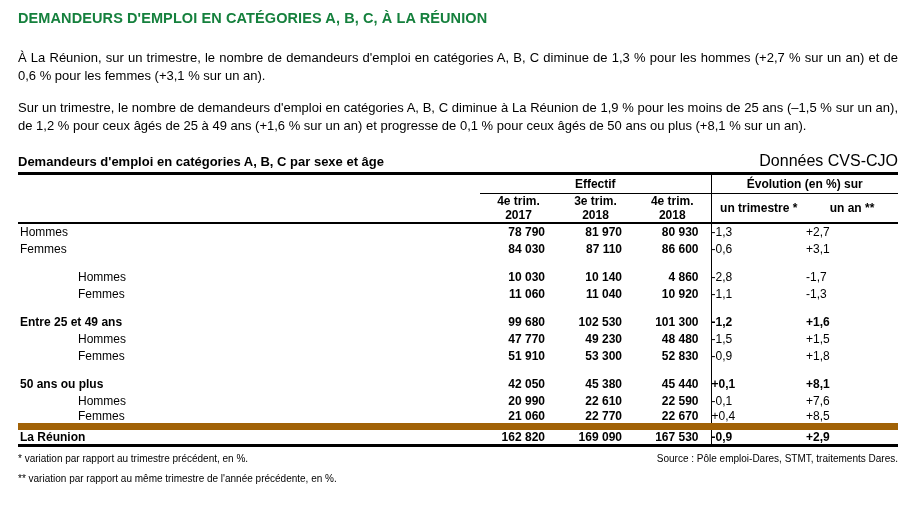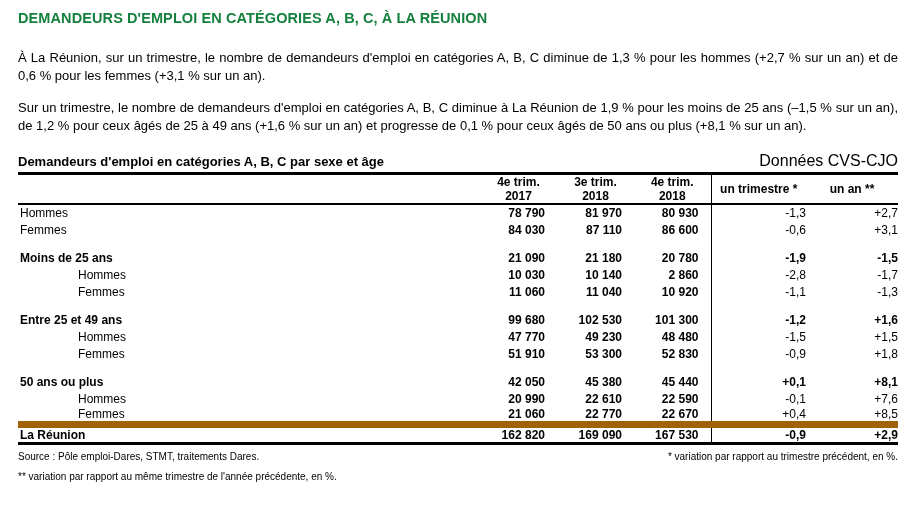--- a/index.html
+++ b/index.html
@@ -58,21 +58,21 @@
   th.group-head { border-bottom: 1px solid #000; text-align: center; }
   tr.cols-row th { height: 18px; border-bottom: 2px solid #000; vertical-align: middle; text-align: center; line-height: 14px; }
   th.evo-head { vertical-align: middle; }
 
   .sep { border-left: 1px solid #000; }
 
   tbody td { height: 17px; vertical-align: middle; padding: 0; }
   td.label { padding-left: 2px; white-space: nowrap; }
   tr.row-sub td.label { padding-left: 60px; }
   td.num { text-align: right; padding-right: 12px; white-space: nowrap; font-weight: bold; }
-  td.evo { text-align: right; white-space: nowrap; margin-left: 16px; }
+  td.evo { text-align: left; white-space: nowrap; margin-left: 16px; }
   td.bold { font-weight: bold; }
   tr.row-group td, tr.row-total td { font-weight: bold; }
   tr.spacer td { height: 11px; }
   tr.row-total td { border-top: 7px solid #a16207; height: 18px; }
 
   .footnotes { width: 880px; font-size: 10px; margin-top: 6px; }
   .footnote-line1 { display: flex; justify-content: space-between; }
   .footnote-line2 { margin-top: 9px; }
 </style>
 </head>
@@ -93,20 +93,25 @@
   <table class="main">
     <colgroup>
       <col class="c-label">
         <col class="c-n1">
         <col class="c-n2">
         <col class="c-n3">
         <col class="c-e1">
         <col class="c-e2">
     </colgroup>
     <thead>
+      <tr class="group-row">
+        <th></th>
+        <th class="group-head" colspan="3">Effectif</th>
+        <th class="group-head sep" colspan="2">Évolution (en %) sur</th>
+      </tr>
       <tr class="cols-row">
         <th></th>
         <th>
           <div>4e trim.</div>
           <div>2017</div>
         </th>
         <th>
           <div>3e trim.</div>
           <div>2018</div>
         </th>
@@ -132,33 +137,25 @@
         <td class="num">84 030</td>
         <td class="num">87 110</td>
         <td class="num bold">86 600</td>
         <td class="evo sep">-0,6</td>
         <td class="evo">+3,1</td>
       </tr>
       <tr class="spacer">
           <td colspan="4"></td>
           <td class="sep" colspan="2"></td>
         </tr>
-      <tr class="row-group">
-        <td class="label">Moins de 25 ans</td>
-        <td class="num">21 090</td>
-        <td class="num">21 180</td>
-        <td class="num bold">20 780</td>
-        <td class="evo sep">-1,9</td>
-        <td class="evo">-1,5</td>
-      </tr>
       <tr class="row-sub">
         <td class="label">Hommes</td>
         <td class="num">10 030</td>
         <td class="num">10 140</td>
-        <td class="num bold">2 860</td>
+        <td class="num bold">4 860</td>
         <td class="evo sep">-2,8</td>
         <td class="evo">-1,7</td>
       </tr>
       <tr class="row-sub">
         <td class="label">Femmes</td>
         <td class="num">11 060</td>
         <td class="num">11 040</td>
         <td class="num bold">10 920</td>
         <td class="evo sep">-1,1</td>
         <td class="evo">-1,3</td>
@@ -225,21 +222,21 @@
         <td class="num">169 090</td>
         <td class="num bold">167 530</td>
         <td class="evo sep">-0,9</td>
         <td class="evo">+2,9</td>
       </tr>
     </tbody>
   </table>
 
   <div class="footnotes">
     <div class="footnote-line1">
+      <span>* variation par rapport au trimestre précédent, en %.</span>
       <span>Source : Pôle emploi-Dares, STMT, traitements Dares.</span>
-      <span>* variation par rapport au trimestre précédent, en %.</span>
     </div>
     <div class="footnote-line2">
       <span>** variation par rapport au même trimestre de l'année précédente, en %.</span>
     </div>
   </div>
 
 </div>
 
 </body></html>

